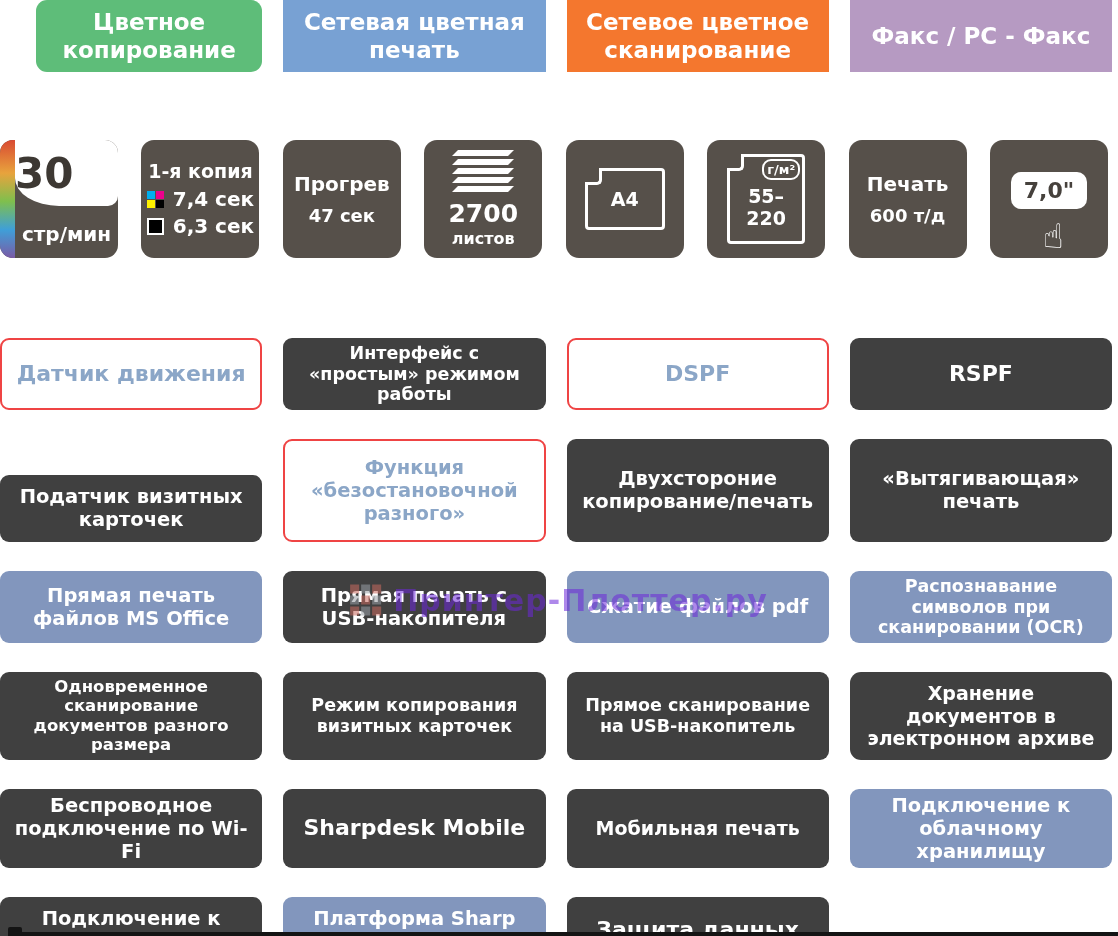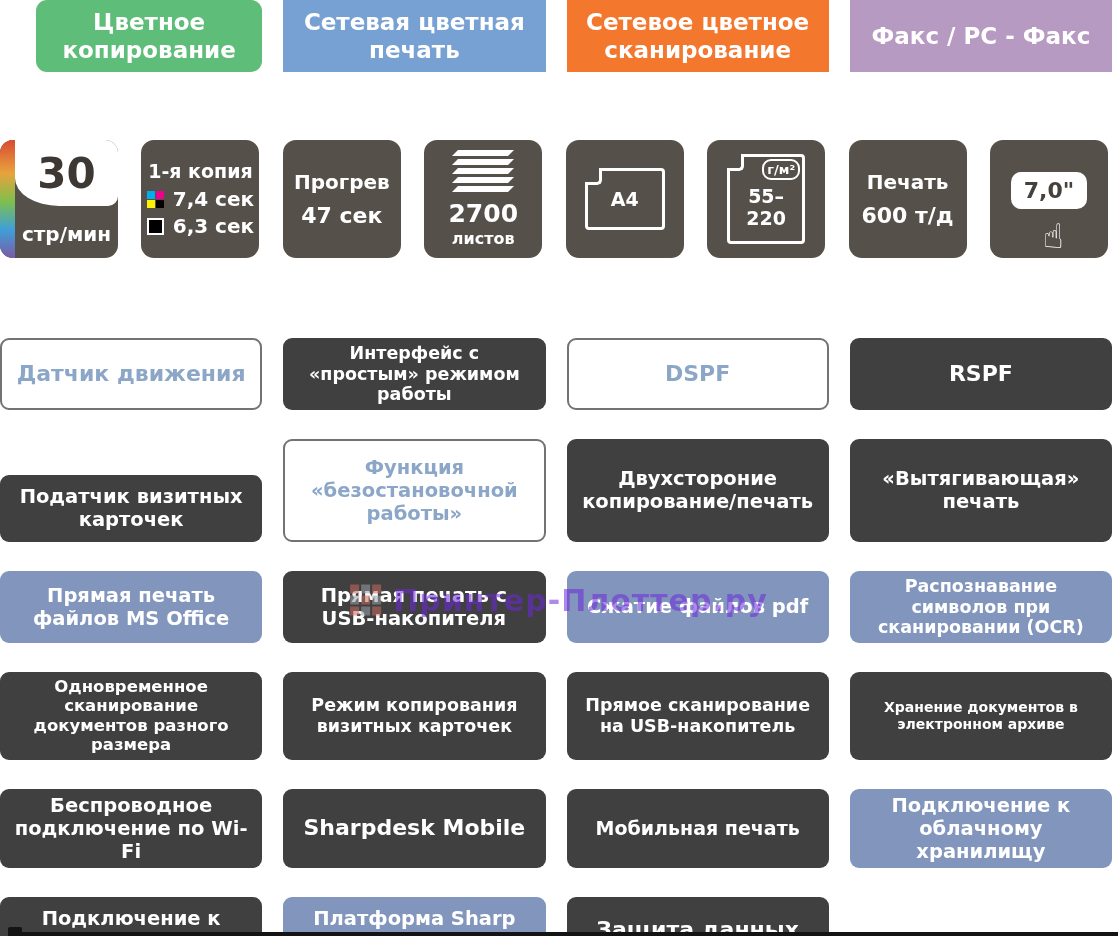--- a/index.html
+++ b/index.html
@@ -25,34 +25,34 @@
   .tile{
     position:relative;width:118px;height:118px;background:#56504a;border-radius:13px;
     color:#fff;font-weight:bold;display:flex;flex-direction:column;align-items:center;
     justify-content:center;gap:3px;box-sizing:border-box;
   }
   
   .tile-speed .rainbow{position:absolute;left:0;top:0;bottom:0;width:15px;border-radius:13px 0 0 13px;
     background:linear-gradient(180deg,#d94a32 0%,#e8a33d 28%,#7fbf4d 52%,#3f9fd8 76%,#7a5ba6 100%);}
   .speed-panel{position:absolute;left:15px;top:0;right:0;height:66px;background:#fff;
     border-top-right-radius:13px;border-bottom-left-radius:44px 28px;border-bottom-right-radius:10px;
-    display:flex;align-items:center;justify-content:center;}
+    display:flex;align-items:center;}
   .speed-value{font-size:42px;font-weight:bold;color:#3d3833;}
   .speed-unit{position:absolute;left:15px;right:0;bottom:12px;text-align:center;font-size:20px;}
   
   .fc-title{font-size:19px;margin-bottom:2px;}
   .fc-row{display:flex;align-items:center;gap:9px;font-size:20px;}
   .cmyk-icon{display:inline-grid;grid-template-columns:8px 8px;gap:1px;}
   .cmyk-icon i{width:8px;height:8px;display:block;}
   .cmyk-icon .c{background:#00aeef}.cmyk-icon .m{background:#ec008c}
   .cmyk-icon .y{background:#fff200}.cmyk-icon .k{background:#000}
   .bw-icon{width:17px;height:17px;background:#000;border:2px solid #fff;box-sizing:border-box;display:inline-block;}
   
   .tile-line1{font-size:20px;}
-  .tile-line2{font-size:22px;margin-top:6px;}
+  .tile-line2{font-size:18px;margin-top:6px;}
   
   .stack-icon{display:flex;flex-direction:column;gap:3px;margin-bottom:6px;}
   .stack-icon i{display:block;width:56px;height:6px;background:#fff;transform:skewX(-45deg);}
   .cap-value{font-size:25px;line-height:1;}
   .cap-unit{font-size:16px;}
   
   .page-icon{position:relative;border:3px solid #fff;border-radius:4px;display:flex;
     align-items:center;justify-content:center;}
   .page-a4{width:74px;height:56px;font-size:19px;}
   .page-weight{width:72px;height:84px;}
@@ -68,21 +68,21 @@
   
   .features{display:grid;grid-template-columns:repeat(4,1fr);column-gap:21px;row-gap:29px;
     width:1112px;margin-top:80px;}
   .feature{
     min-height:67px;border-radius:9px;display:flex;align-items:center;justify-content:center;
     text-align:center;color:#fff;font-weight:bold;padding:5px 10px;box-sizing:border-box;
     font-size:19px;line-height:1.18;
   }
   .feature[data-type="builtin"]{background:#404040;}
   .feature[data-type="option"]{background:#8296bd;}
-  .feature[data-type="none"]{background:#fff;border:2px solid #737373;color:#8ba6c7;}
+  .feature[data-type="none"]{background:#fff;border:2px solid #ef4444;color:#8ba6c7;}
 
   
   .watermark{position:absolute;left:50%;top:600px;transform:translate(-50%,-50%);
     display:flex;align-items:center;gap:12px;opacity:0.55;pointer-events:none;z-index:5;}
   .wm-logo{display:grid;grid-template-columns:repeat(3,9px);gap:2px;}
   .wm-logo i{width:9px;height:9px;display:block;}
   .wm-logo i:nth-child(odd){background:#c96a5f;}
   .wm-logo i:nth-child(even){background:#9aa0a6;}
   .wm-text{font-size:30px;font-weight:bold;color:#6d28d9;letter-spacing:1px;}
 
@@ -172,31 +172,31 @@
     </div>
 
   </div>
 
   <div class="features">
     <div class="feature" data-type="none" style="font-size: 22px;">Датчик движения</div>
     <div class="feature" data-type="builtin" style="font-size: 17.5px;">Интерфейс с «простым» режимом работы</div>
     <div class="feature" data-type="none" style="font-size: 22px;">DSPF</div>
     <div class="feature" data-type="builtin" style="font-size: 22px;">RSPF</div>
     <div class="feature" data-type="builtin" style="font-size: 19.5px; margin-top: 36px;">Податчик визитных карточек</div>
-    <div class="feature" data-type="none" style="font-size: 19.5px;">Функция «безостановочной работы»</div>
+    <div class="feature" data-type="none" style="font-size: 19.5px;">Функция «безостановочной разного»</div>
     <div class="feature" data-type="builtin" style="font-size: 19.5px;">Двухстороние копирование/печать</div>
     <div class="feature" data-type="builtin" style="font-size: 19.5px;">«Вытягивающая» печать</div>
     <div class="feature" data-type="option" style="font-size: 19.5px;">Прямая печать файлов MS Office</div>
     <div class="feature" data-type="builtin" style="font-size: 19.5px; padding-left: 9px;">Прямая печать с USB-накопителя</div>
     <div class="feature" data-type="option" style="font-size: 19.5px;">Сжатие файлов pdf</div>
     <div class="feature" data-type="option" style="font-size: 17.5px;">Распознавание символов при сканировании (OCR)</div>
     <div class="feature" data-type="builtin" style="font-size: 16.5px;">Одновременное сканирование документов разного размера</div>
     <div class="feature" data-type="builtin" style="font-size: 17.5px;">Режим копирования визитных карточек</div>
     <div class="feature" data-type="builtin" style="font-size: 17.5px;">Прямое сканирование на USB-накопитель</div>
-    <div class="feature" data-type="builtin" style="font-size: 14px;">Хранение документов в электронном архиве</div>
+    <div class="feature" data-type="builtin" style="font-size: 19px; border-radius: 11px;">Хранение документов в электронном архиве</div>
     <div class="feature" data-type="builtin" style="font-size: 19.5px;">Беспроводное подключение по Wi-Fi</div>
     <div class="feature" data-type="builtin" style="font-size: 22px;">Sharpdesk Mobile</div>
     <div class="feature" data-type="builtin" style="font-size: 19px;">Мобильная печать</div>
     <div class="feature" data-type="option" style="font-size: 19.5px;">Подключение к облачному хранилищу</div>
     <div class="feature" data-type="builtin" style="font-size: 19.5px;">Подключение к облачной почте</div>
     <div class="feature" data-type="option" style="font-size: 19.5px;">Платформа Sharp OSA</div>
     <div class="feature" data-type="builtin" style="font-size: 22px;">Защита данных</div>
   </div>
 
 </div>

